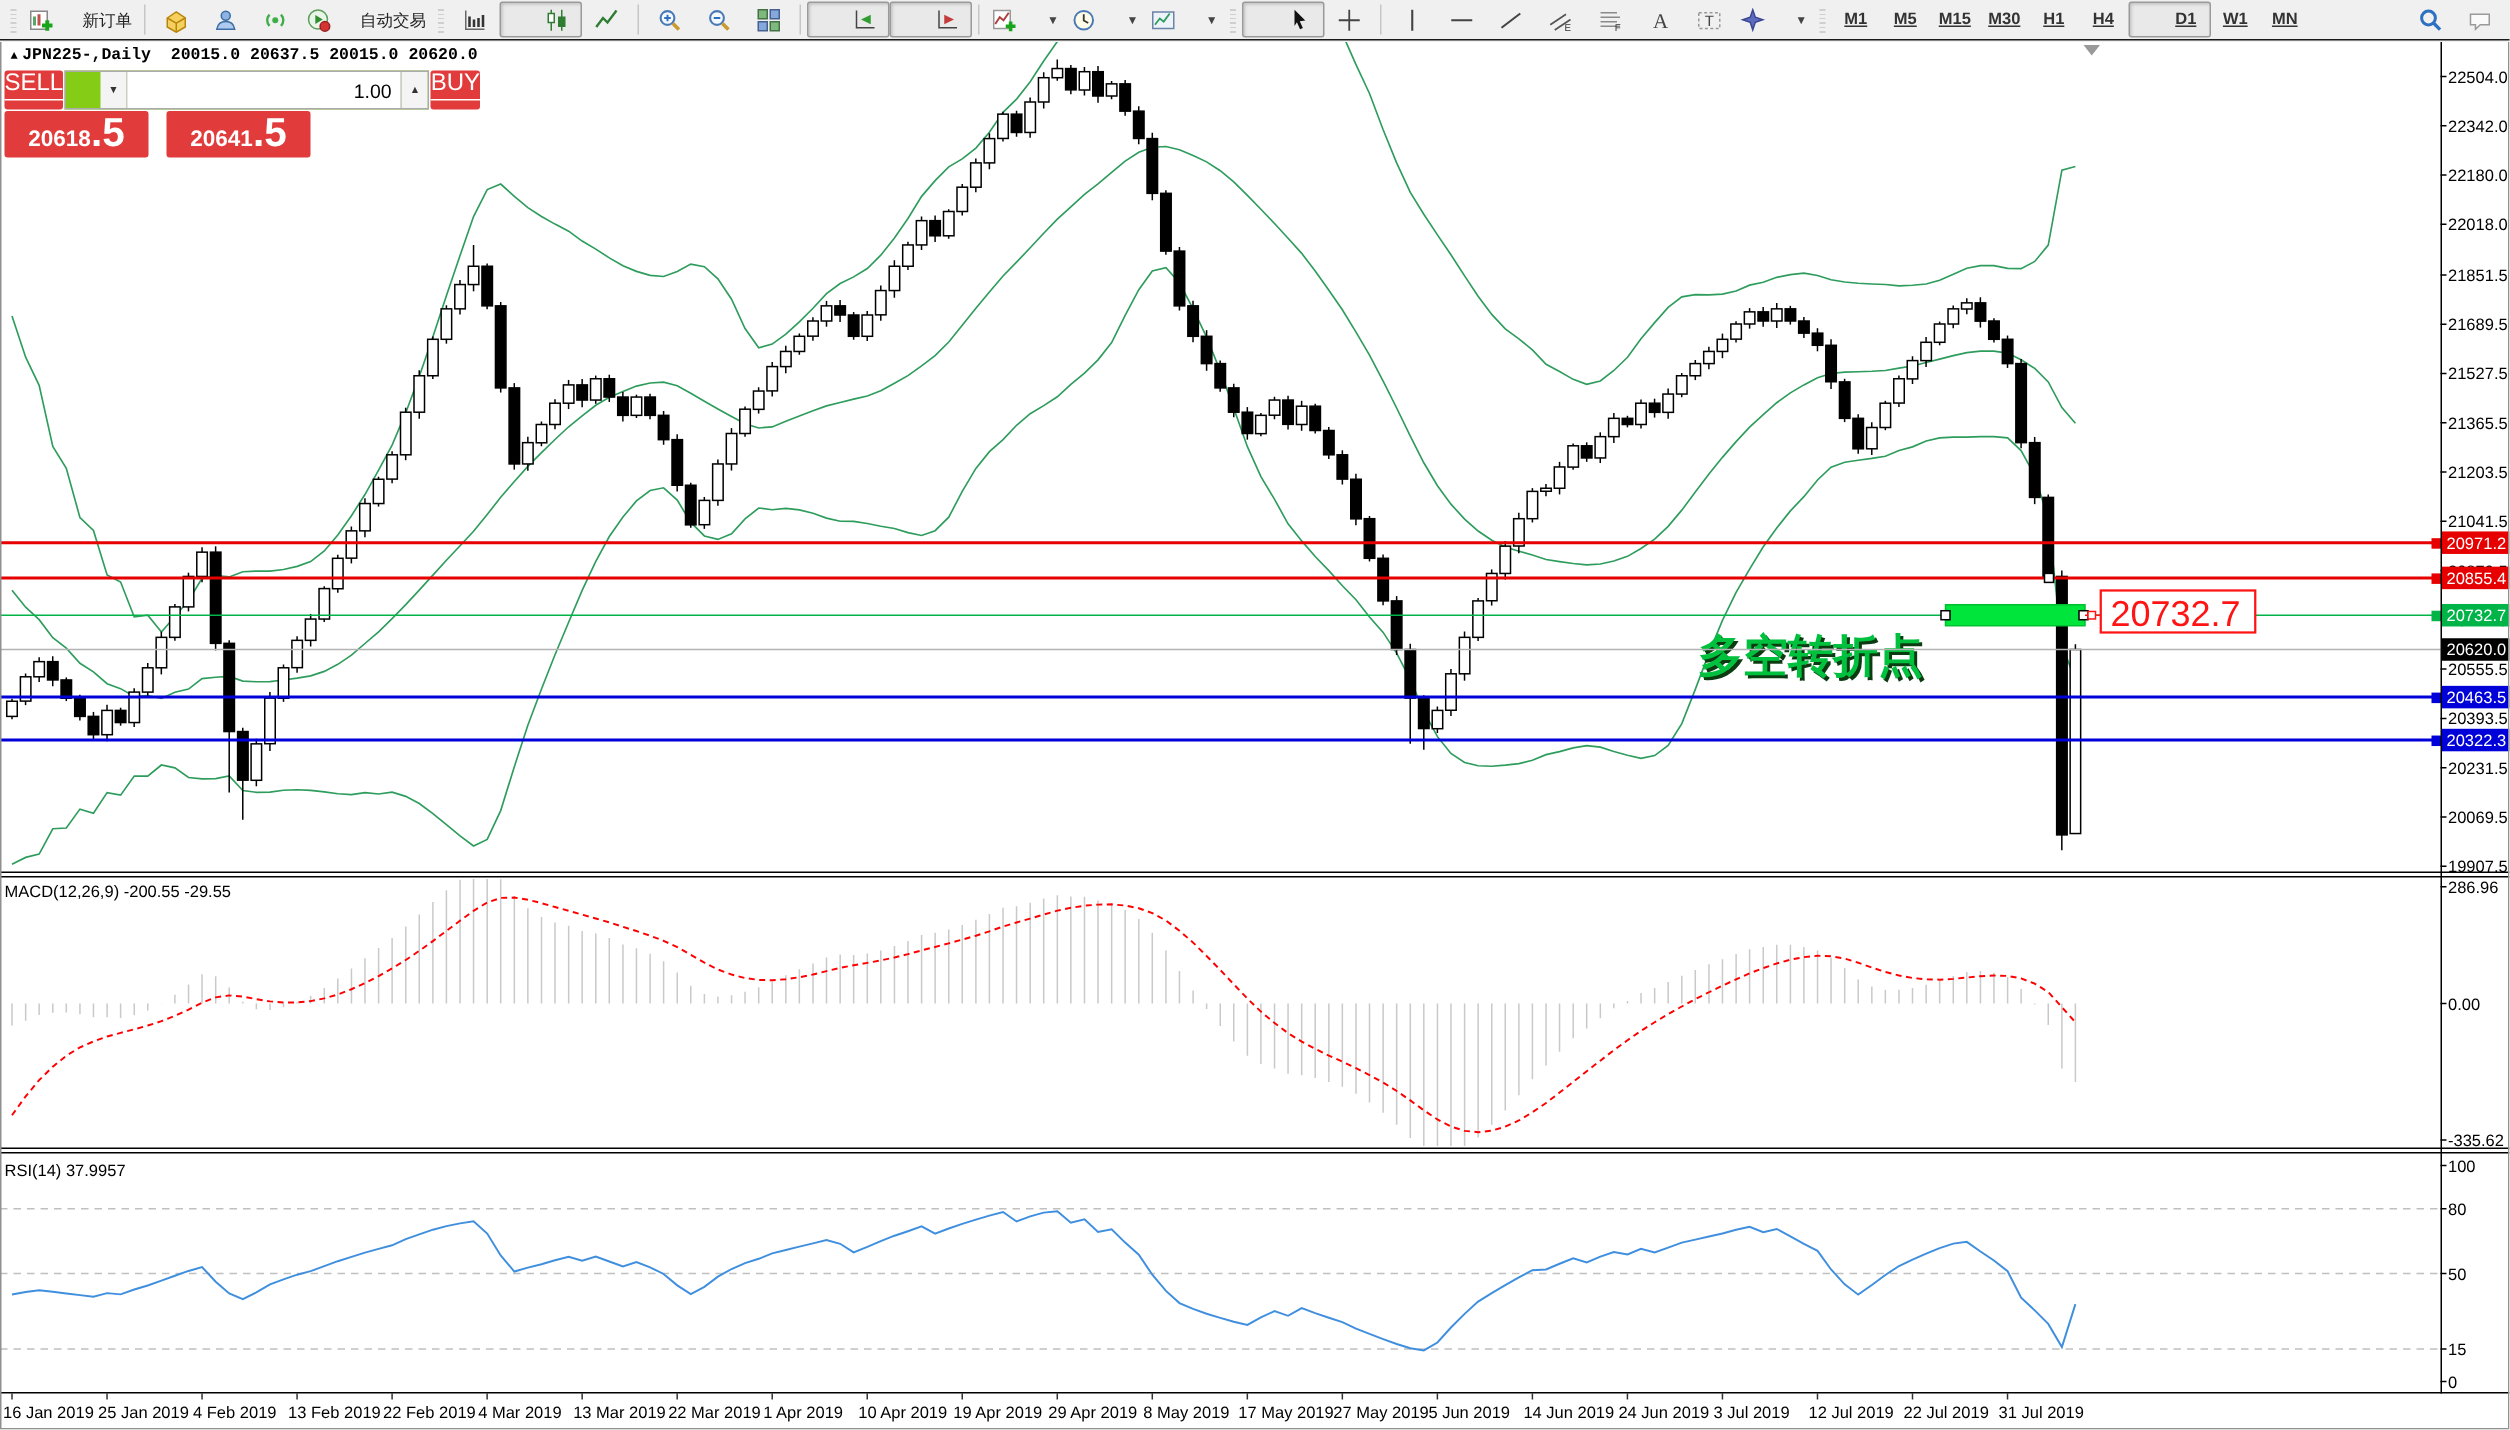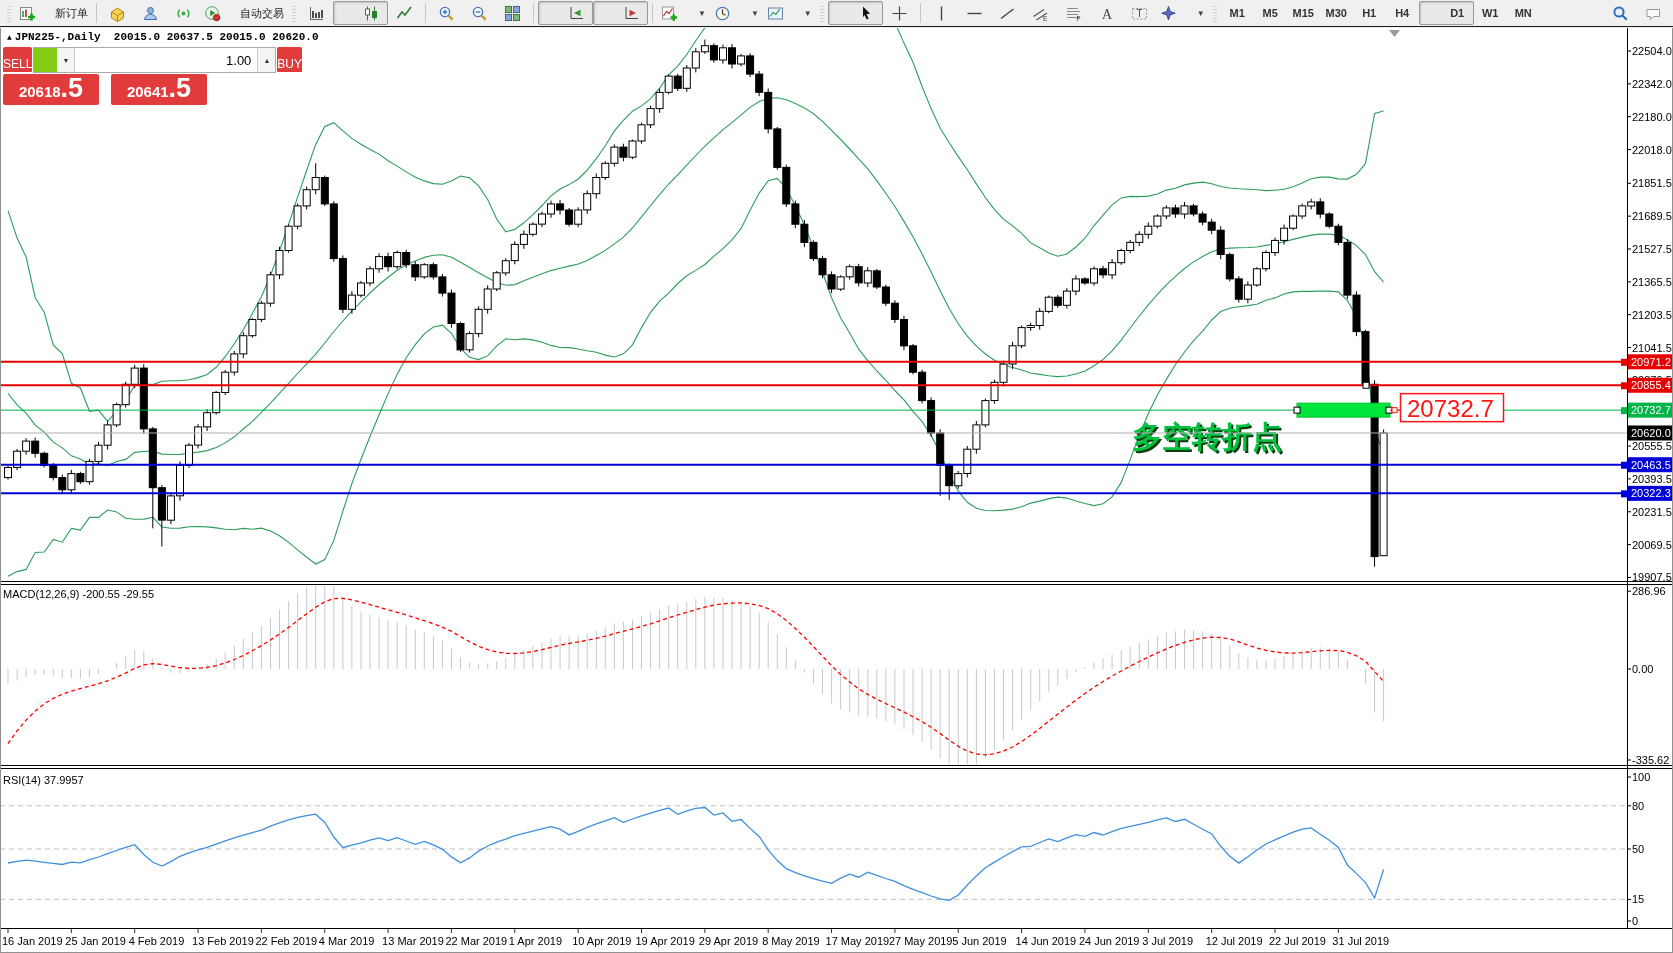--- a/index.html
+++ b/index.html
@@ -6,29 +6,29 @@
     background:#f0f0f0;font-family:"Liberation Sans","DejaVu Sans",sans-serif;}
   #toolbar{position:absolute;top:0;left:0;width:1673px;height:27px;background:#f0f0f0;
     border-bottom:1px solid #1a1a1a;display:flex;align-items:center;padding:0 3px;box-sizing:border-box;}
   .tb-btn{height:22px;min-width:25px;display:flex;align-items:center;justify-content:center;
     gap:19px;padding:0 3px;border:1px solid transparent;border-radius:2px;font-size:11px;color:#222;cursor:default;}
   .tb-btn.pressed{background:#e9e9e9;border:1px solid #9a9a9a;box-shadow:inset 1px 1px 2px #c2c2c2;padding-left:25px;}
   .tb-btn .arr{font-size:8px;color:#444;margin-left:1px;}
   .tb-sep{width:1px;height:20px;background:#c6c6c6;margin:0 4px;flex:none;}
   .tb-handle{width:4px;height:18px;margin:0 4px;flex:none;
     background:repeating-linear-gradient(0deg,#cfcfcf 0 1px,#f0f0f0 1px 3px);}
-  .tf{font-weight:700;font-size:11px;color:#333;}
+  .tf{font-weight:700;font-size:11px;color:#333;text-decoration:underline;}
   .spring{flex:1;}
   #chart{position:absolute;top:28px;left:0;width:1673px;height:925px;background:#fff;}
   #chart-svg{position:absolute;top:0;left:0;}
   #title{position:absolute;top:3px;left:7px;font-size:11px;font-weight:700;color:#000;z-index:5;font-family:Liberation Mono, monospace;}
   #title .mk{font-size:8px;margin-right:3px;}
   #trade-panel{position:absolute;top:19px;left:3px;width:204px;z-index:6;font-family:"Liberation Sans",sans-serif;}
   #tp-row1{display:flex;height:26px;}
-  .tp-btn{width:53px;background:#e23b3b;color:#fff;font-size:12px;display:flex;align-items:flex-end;justify-content:center;border-radius:2px;}
+  .tp-btn{width:53px;background:#e23b3b;color:#fff;font-size:16px;display:flex;align-items:flex-start;justify-content:center;border-radius:2px;}
   .tp-btn span{border-bottom:1px solid #fff;padding-bottom:1px;}
   .tp-spin{flex:1;display:flex;margin:0 1px;border:1px solid #ababab;background:#84cc16;padding-left:23px;}
   .sp-btn{width:17px;display:flex;align-items:center;justify-content:center;font-size:7px;color:#333;background:#f4f4f4;}
   .sp-dn{border-right:1px solid #ccc;}
   .sp-up{border-left:1px solid #ccc;}
   #tp-vol{flex:1;border:none;text-align:right;font-size:13px;padding:0 6px 0 0;outline:none;min-width:0;}
   #tp-row2{display:flex;gap:12px;margin-top:1px;}
   .tp-price{flex:1;height:31px;background:#e23b3b;color:#fff;display:flex;align-items:baseline;justify-content:center;border-radius:2px;}
   .tp-price .base{font-size:15px;font-weight:700;line-height:31px;}
   .tp-price .frac{font-size:27px;font-weight:700;line-height:29px;}

